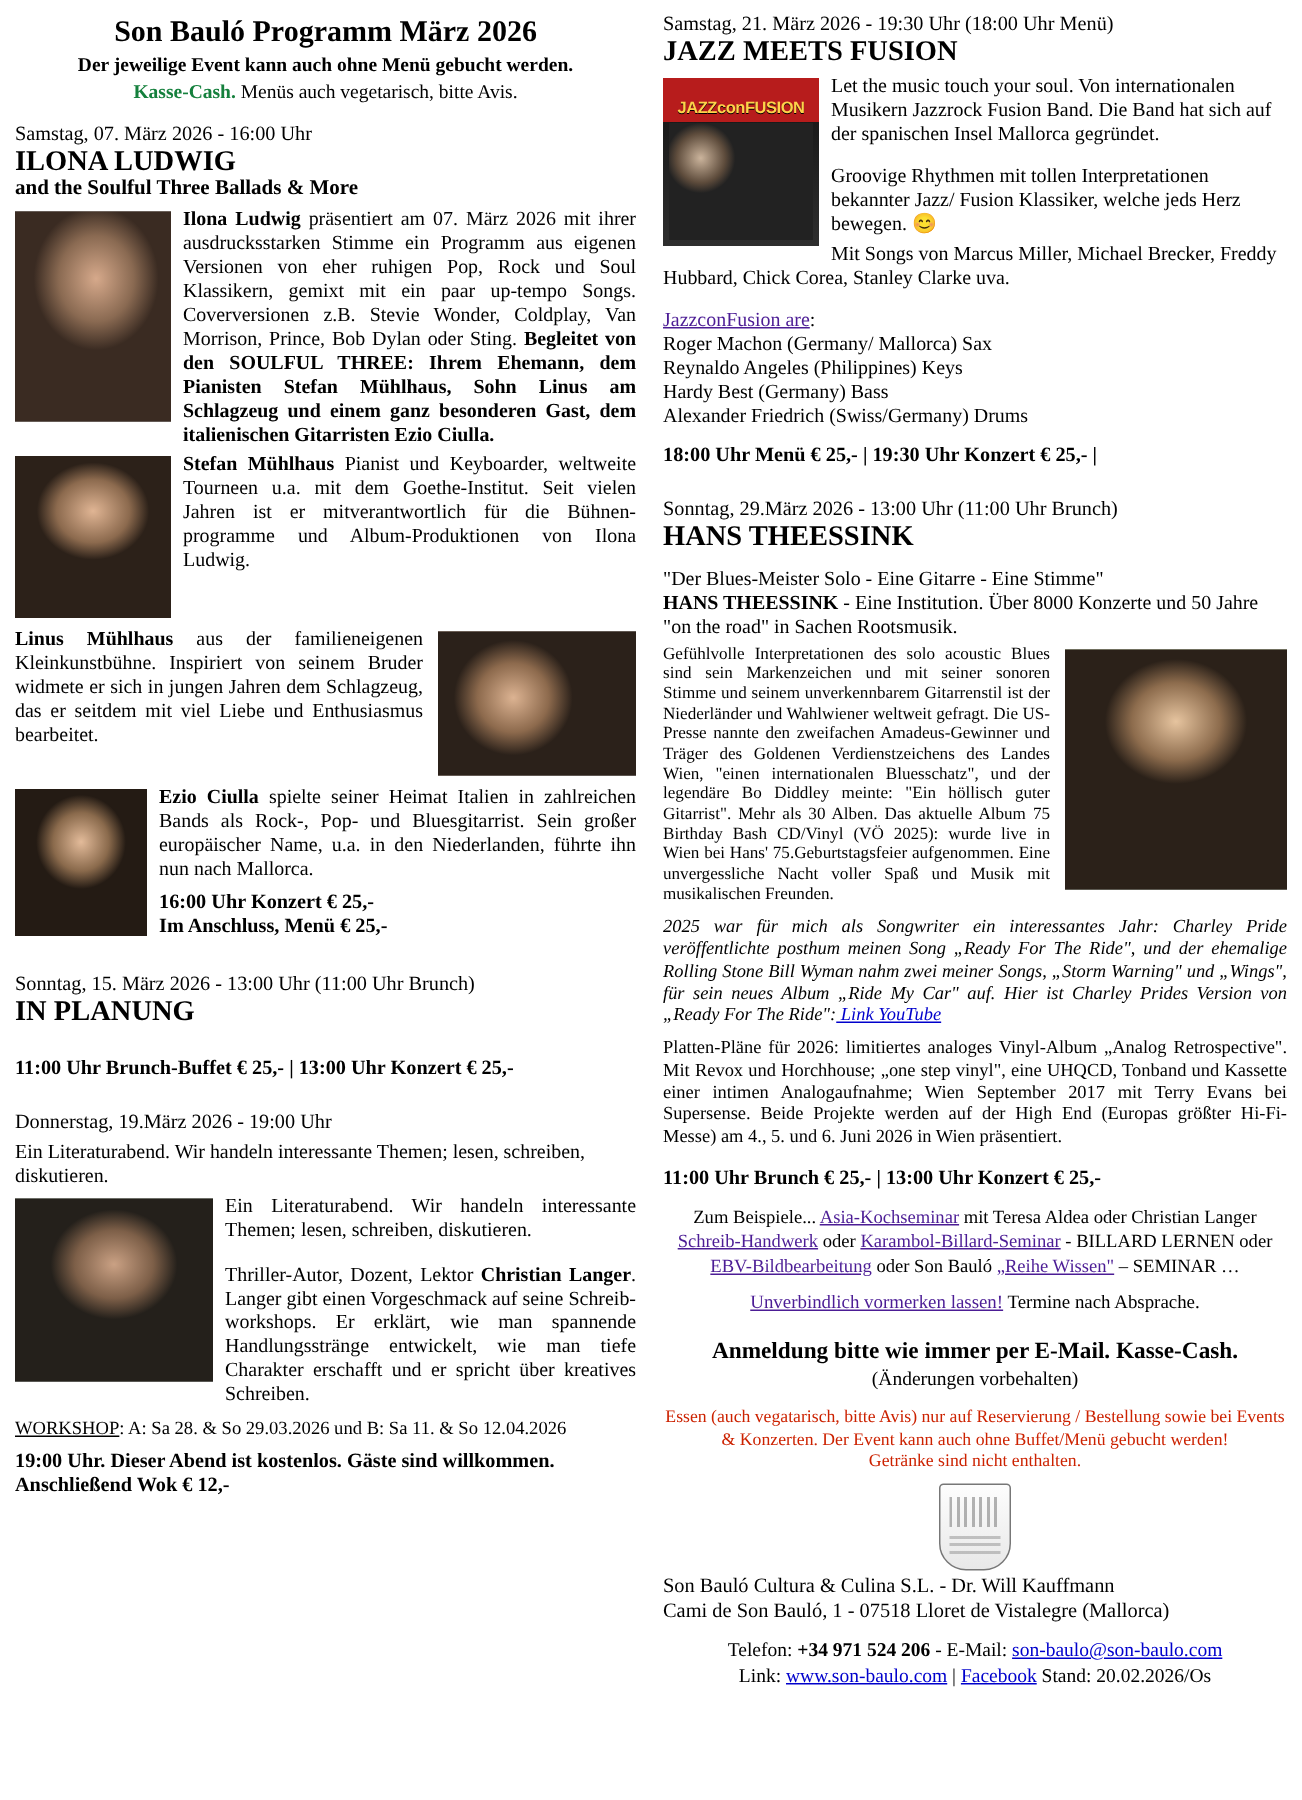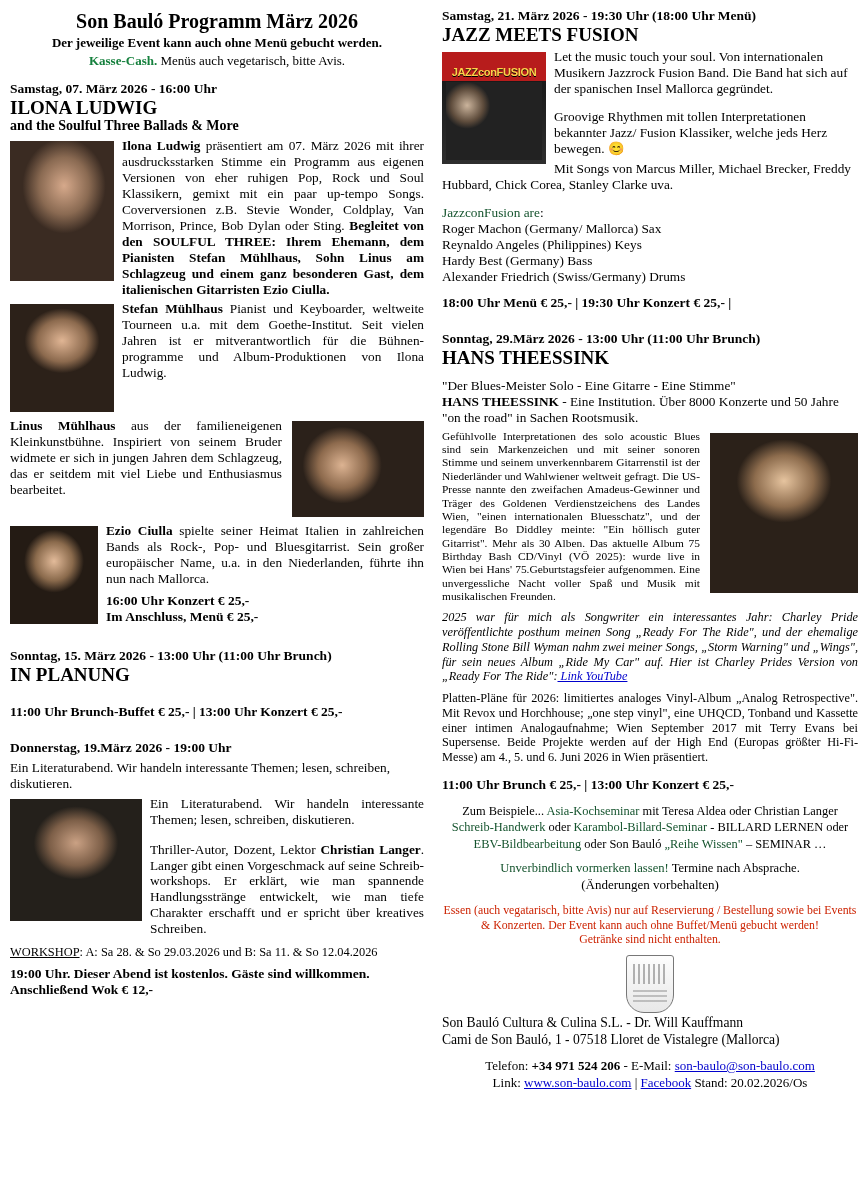--- a/index.html
+++ b/index.html
@@ -39,21 +39,21 @@
   }
   .kasse-line{
     font-size:13px;
     text-align:center;
     margin:0 0 10px 0;
   }
   .kasse{color:#15803d;font-weight:bold;}
 
   .evt-date{
     font-size:13.5px;
-    font-weight:bold;
+    font-weight:normal;
     margin:12px 0 0 0;
   }
   .evt-name{
     font-size:19px;
     font-weight:bold;
     font-family:"Liberation Serif", serif;
     margin:0;
     line-height:1.12;
   }
   .evt-name.small{font-size:17px;}
@@ -135,21 +135,21 @@
   }
   .ph.theessink{
     width:148px;height:160px;
     background:
       radial-gradient(ellipse 32% 26% at 50% 30%, #e6c49f 0%, #8d6c4d 62%, #2b2119 100%),
       linear-gradient(180deg,#6f7f50 0%, #3c4a2c 55%, #20281a 100%);
   }
 
   .u{text-decoration:underline;}
   .link{color:#0000cc;text-decoration:underline;}
-  .link2{color:#14532d;}
+  .link2{color:#4c1d95;text-decoration:underline;}
 
   .small-just{
     font-size:11.4px;
     line-height:1.17;
     text-align:justify;
     margin:4px 0 0 0;
   }
   .ital{
     font-style:italic;
     font-size:12.3px;
@@ -345,20 +345,21 @@
     <p class="beispiele">
       <span>Zum Beispiele... </span><span class="link2">Asia-Kochseminar</span><span> mit Teresa Aldea oder Christian Langer </span><br>
       <span class="link2">Schreib-Handwerk</span><span> oder </span><span class="link2">Karambol-Billard-Seminar</span><span> - BILLARD LERNEN oder </span><br>
       <span class="link2">EBV-Bildbearbeitung</span><span> oder Son Bauló </span><span class="link2">„Reihe Wissen"</span><span> – SEMINAR …</span>
     </p>
 
     <p class="vormerk">
       <span class="link2">Unverbindlich vormerken lassen!</span><span> Termine nach Absprache.</span>
     </p>
 
+    <p class="anmeldung">Anmeldung bitte wie immer per E-Mail. Kasse-Cash.</p>
     <p class="aender">(Änderungen vorbehalten)</p>
 
     <p class="warn">
       <span>Essen (auch vegatarisch, bitte Avis) nur auf Reservierung / Bestellung sowie bei Events &amp; Konzerten. Der Event kann auch ohne Buffet/Menü gebucht werden!</span><br>
       <span>Getränke sind nicht enthalten.</span>
     </p>
 
     <div class="crest">
       <div class="hatch"></div>
       <div class="hatch2"></div>

